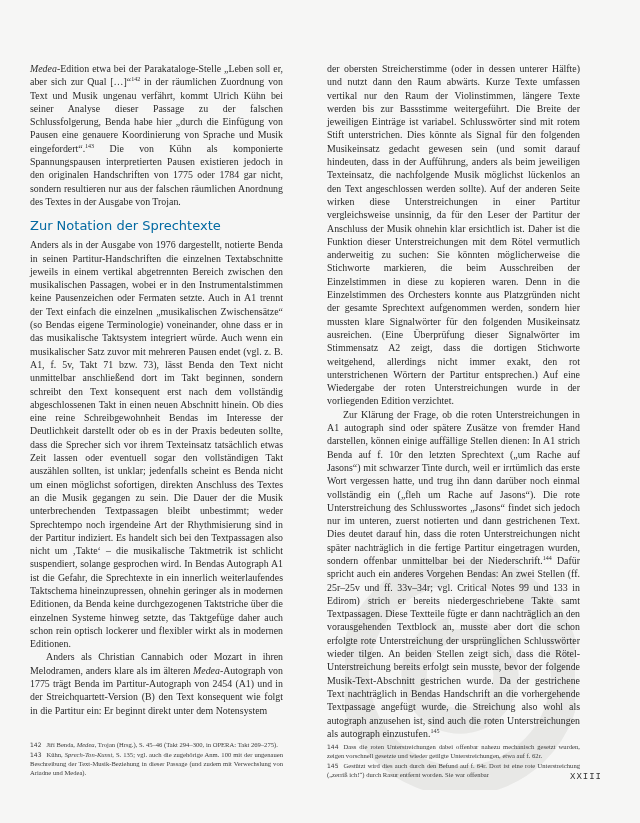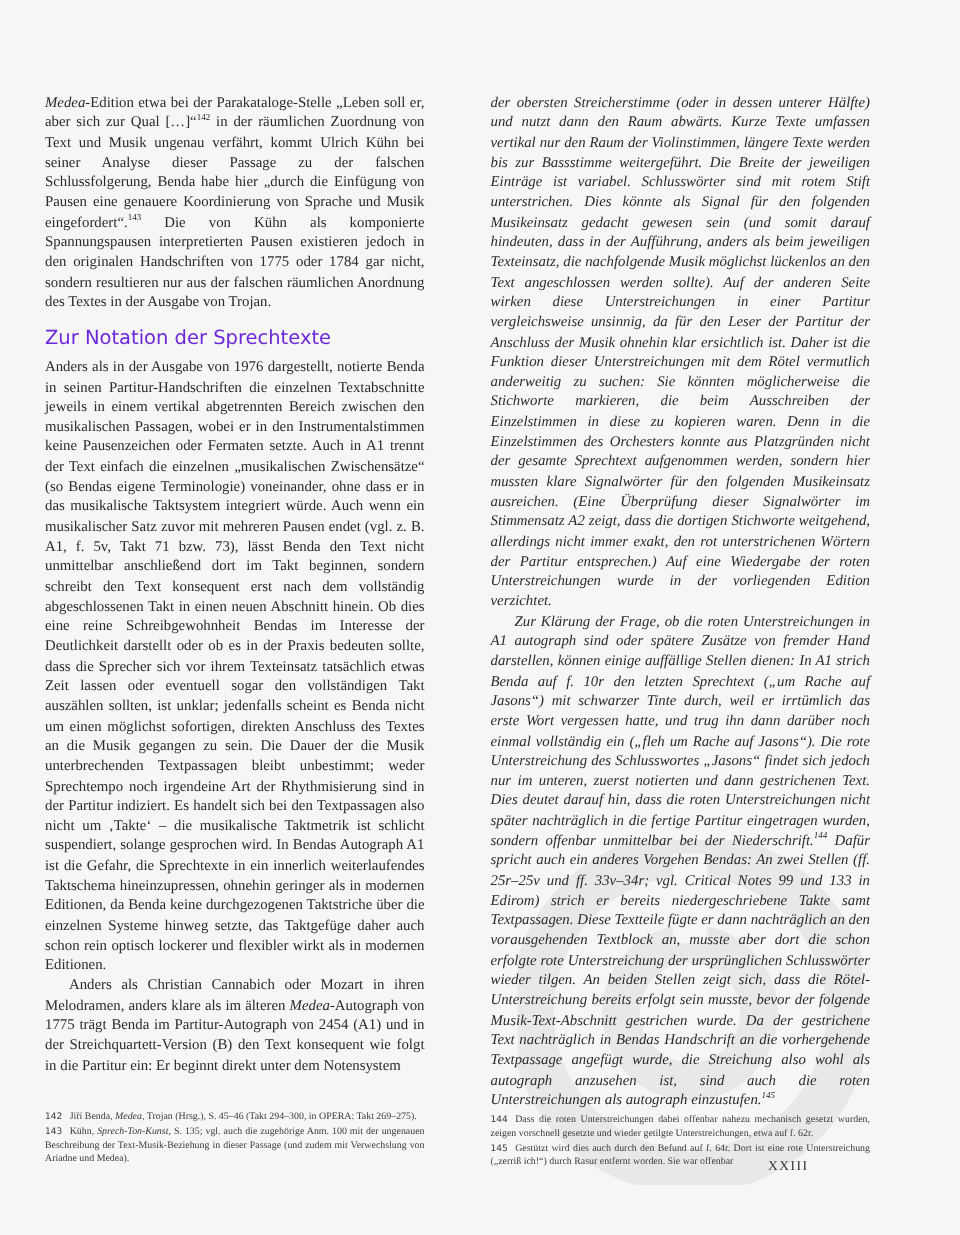--- a/index.html
+++ b/index.html
@@ -10,40 +10,40 @@
   .watermark {
     position: absolute; left: 345px; top: 560px; width: 230px; height: 230px;
     pointer-events: none; opacity: 0.9;
   }
   .col {
     position: absolute; top: 62px; width: 253px;
     font-family: "Liberation Serif", "DejaVu Serif", serif;
     font-size: 9.9px; line-height: 13.3px; text-align: justify; hyphens: auto;
   }
   .col-left { left: 30px; }
-  .col-right { left: 327px; font-style: italic; }
+  .col-right { left: 327px; }
   .col p { margin: 0; }
   .col p.indent { text-indent: 16px; }
   h2.section-heading {
     font-family: "DejaVu Sans", "Liberation Sans", sans-serif; font-weight: normal;
-    font-size: 13px; line-height: 16px; margin: 10px 0 4px 0; color: #6d28d9;
+    font-size: 13px; line-height: 16px; margin: 10px 0 4px 0; color: #0369a1;
   }
   sup { font-size: 6px; line-height: 0; }
   .fn {
     position: absolute; top: 740px; width: 253px;
     font-family: "Liberation Serif", "DejaVu Serif", serif;
     font-size: 6.6px; line-height: 9px; text-align: justify; color: #3a3a3a;
   }
   .fn-left { left: 30px; }
   .fn-right { left: 327px; top: 742px; }
   .fn p { margin: 0 0 1px 0; }
   .fn .num { font-family: "DejaVu Sans", sans-serif; font-size: 6px; margin-right: 5px; }
   .page-number {
-    position: absolute; left: 512px; top: 772px; width: 40px; text-align: left;
-    font-family: Liberation Serif, serif; font-size: 9px; letter-spacing: 1px; color: #333;
+    position: absolute; left: 562px; top: 772px; width: 40px; text-align: right;
+    font-family: Liberation Mono, monospace; font-size: 9px; letter-spacing: 1px; color: #333;
   }
 </style>
 </head>
 <body>
 
 <svg class="watermark" viewBox="0 0 200 200">
   <circle cx="100" cy="100" r="92" fill="none" stroke="#e7e7e5" stroke-width="26"></circle>
   <circle cx="100" cy="100" r="40" fill="none" stroke="#e7e7e5" stroke-width="22"></circle>
   <path d="M100 8 L100 60" stroke="#f6f6f5" stroke-width="20"></path>
 </svg>

